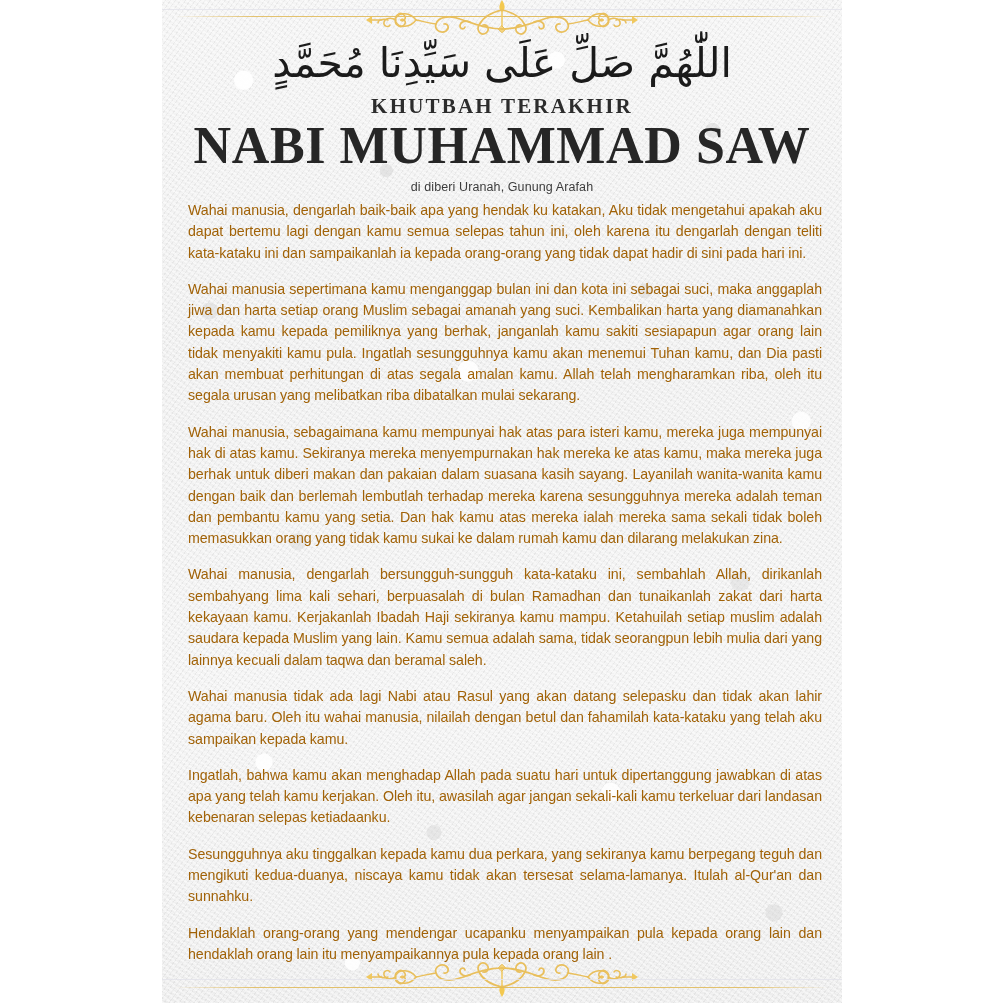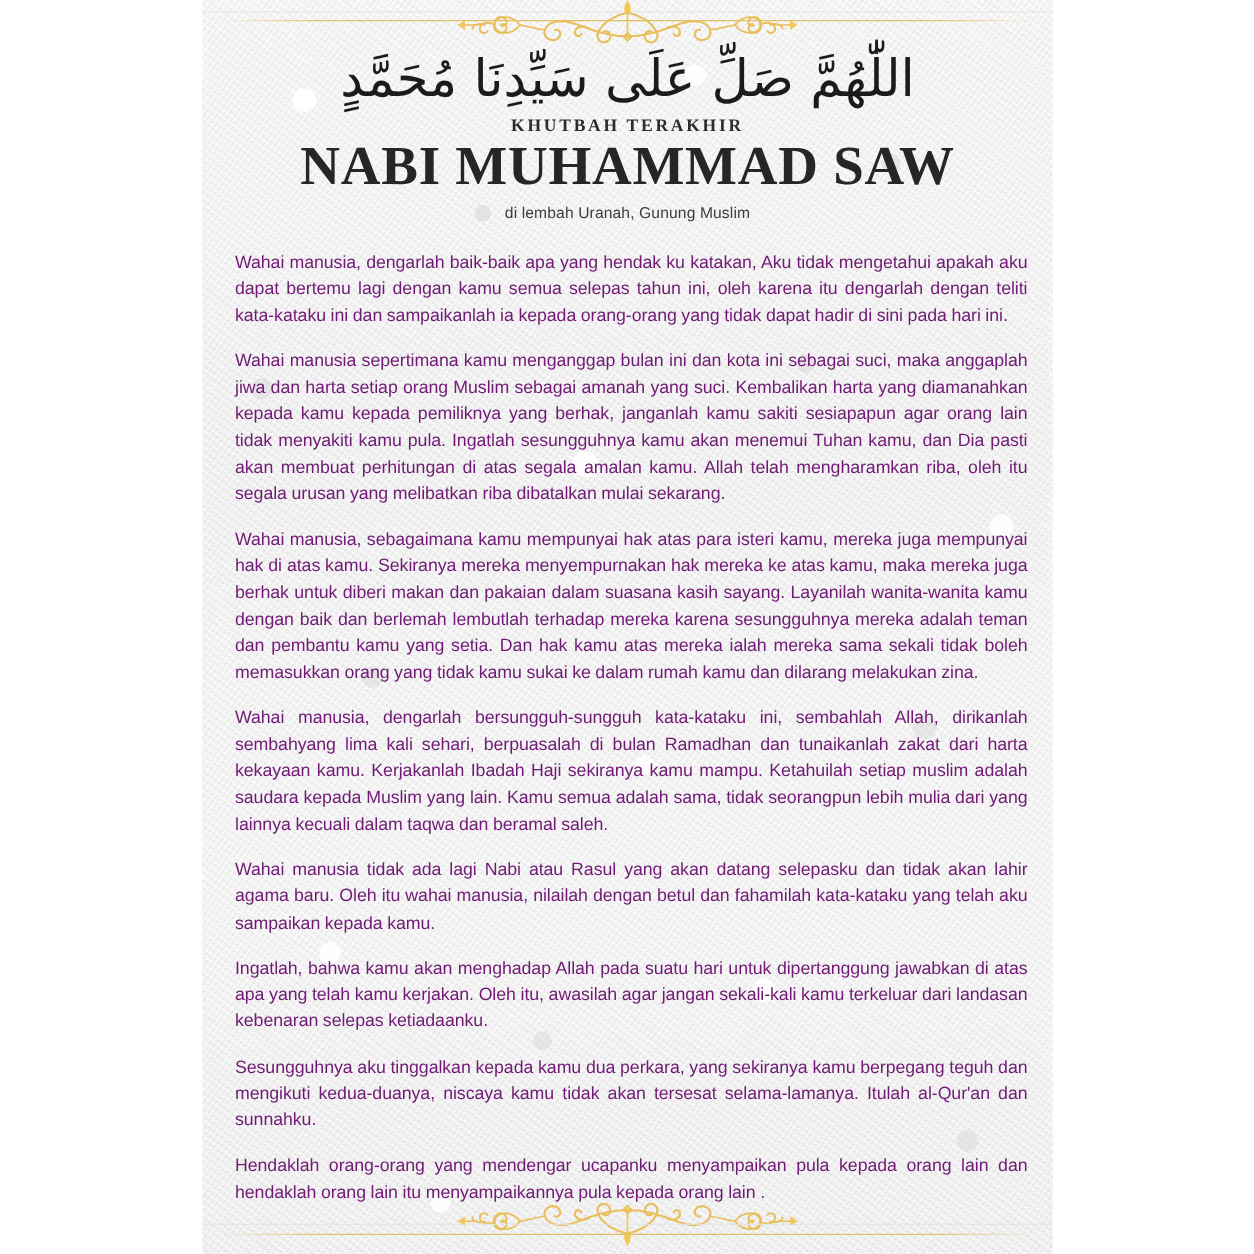--- a/index.html
+++ b/index.html
@@ -101,30 +101,30 @@
     color: #1b1b1b;
     direction: rtl;
     letter-spacing: -1px;
     white-space: nowrap;
   }
 
   #kicker {
     margin-top: 2px;
     font-family: "Liberation Serif", serif;
     font-weight: 700;
-    font-size: 14px;
+    font-size: 21px;
     letter-spacing: 2.2px;
     color: #2c2c2c;
   }
 
   #maintitle {
     margin-top: -1px;
     font-family: "Liberation Serif", serif;
     font-weight: 700;
-    font-size: 44px;
+    font-size: 52px;
     letter-spacing: 0.6px;
     color: #262626;
     line-height: 1.08;
   }
 
   .subline {
     font-family: "Liberation Sans", sans-serif;
     font-size: 12.5px;
     color: #3c3c3c;
     line-height: 1.34;
@@ -138,21 +138,21 @@
     left: 188px;
     top: 200px;
     width: 634px;
   }
 
   #body p {
     margin: 0 0 15px 0;
     font-family: "Liberation Sans", sans-serif;
     font-size: 14.2px;
     line-height: 21.3px;
-    color: #701a75;
+    color: #a16207;
     text-align: justify;
     letter-spacing: -.05px;
     word-spacing: -.2px;
   }
   #body p:last-child { margin-bottom: 0; }
 </style>
 </head>
 <body>
 
 <div id="page">
@@ -203,21 +203,21 @@
         <circle cx="250" cy="22" r="1.5" fill="#eec360" stroke="none"></circle>
       </g>
     </svg>
   </div>
 
   <div id="header">
     <div id="basmalah">اللّٰهُمَّ صَلِّ عَلَى سَيِّدِنَا مُحَمَّدٍ</div>
     <div id="kicker">KHUTBAH TERAKHIR</div>
     <div id="maintitle">NABI MUHAMMAD SAW</div>
     <div id="subtitle">
-      <div class="subline">di lembah Uranah, Gunung Muslim</div>
+      <div class="subline">di diberi Uranah, Gunung Arafah</div>
     </div>
   </div>
 
   <div id="body">
     <p>Wahai manusia, dengarlah baik-baik apa yang hendak ku katakan, Aku tidak mengetahui apakah aku dapat bertemu lagi dengan kamu semua selepas  tahun ini, oleh karena itu dengarlah dengan teliti kata-kataku ini dan sampaikanlah ia kepada orang-orang yang tidak dapat hadir di sini pada hari ini.</p>
     <p>Wahai manusia sepertimana kamu menganggap bulan ini dan kota ini sebagai suci, maka anggaplah jiwa dan harta setiap orang Muslim sebagai amanah yang suci. Kembalikan harta yang diamanahkan kepada kamu kepada pemiliknya yang berhak, janganlah kamu sakiti sesiapapun agar orang lain tidak menyakiti kamu pula. Ingatlah sesungguhnya kamu akan menemui Tuhan kamu, dan Dia pasti akan membuat perhitungan di atas segala amalan kamu. Allah telah mengharamkan riba, oleh itu segala urusan yang melibatkan riba dibatalkan mulai sekarang.</p>
     <p>Wahai manusia, sebagaimana kamu mempunyai hak atas para isteri kamu, mereka juga mempunyai hak di atas kamu. Sekiranya mereka menyempurnakan hak mereka ke atas kamu, maka mereka juga berhak untuk diberi makan dan pakaian dalam suasana kasih sayang. Layanilah wanita-wanita kamu dengan baik dan berlemah lembutlah terhadap mereka karena sesungguhnya mereka adalah teman dan pembantu kamu yang setia. Dan hak kamu atas mereka ialah mereka sama sekali tidak boleh memasukkan orang yang tidak kamu sukai ke dalam rumah kamu dan dilarang melakukan zina.</p>
     <p>Wahai manusia, dengarlah bersungguh-sungguh kata-kataku ini, sembahlah Allah, dirikanlah sembahyang lima kali sehari, berpuasalah di bulan Ramadhan dan tunaikanlah zakat dari harta kekayaan kamu. Kerjakanlah Ibadah Haji sekiranya kamu mampu. Ketahuilah setiap muslim adalah saudara kepada Muslim yang lain. Kamu semua adalah sama, tidak seorangpun lebih mulia dari yang lainnya kecuali dalam taqwa dan beramal saleh.</p>
     <p>Wahai manusia tidak ada lagi Nabi atau Rasul yang akan datang selepasku dan tidak akan lahir agama baru. Oleh itu wahai manusia, nilailah dengan betul dan fahamilah kata-kataku yang telah aku sampaikan kepada kamu.</p>
     <p>Ingatlah, bahwa kamu akan menghadap Allah pada suatu hari untuk dipertanggung jawabkan di atas apa yang telah kamu kerjakan. Oleh itu, awasilah agar jangan sekali-kali kamu terkeluar dari landasan kebenaran selepas ketiadaanku.</p>

